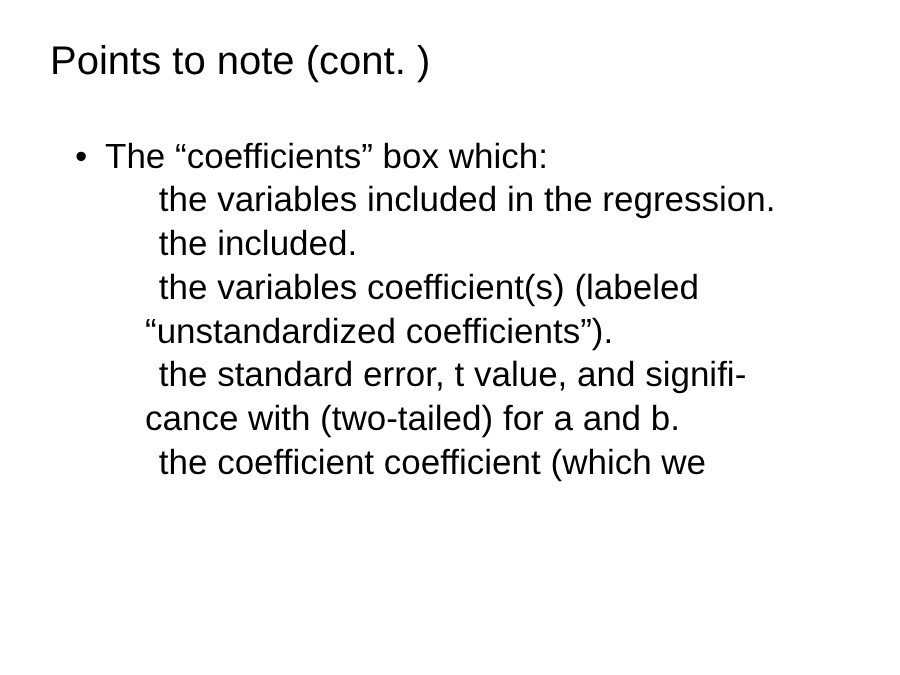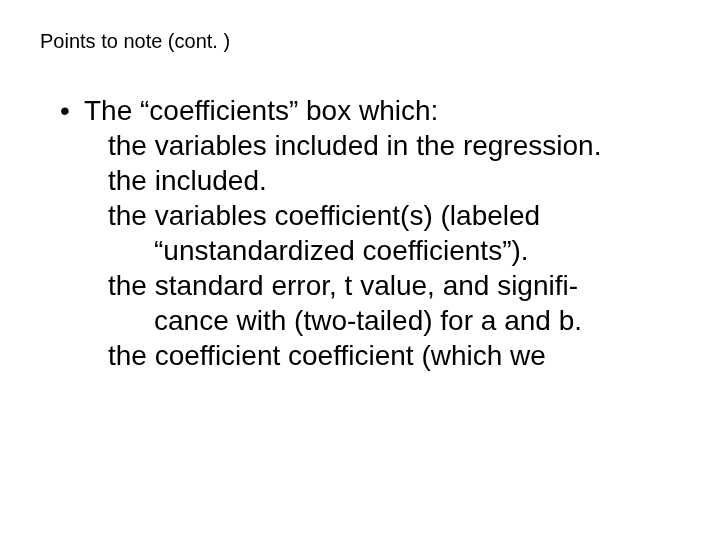--- a/index.html
+++ b/index.html
@@ -11,42 +11,42 @@
     font-family: Arial, Helvetica, sans-serif;
     color: #000000;
   }
   .slide {
     box-sizing: border-box;
     width: 720px;
     height: 540px;
     padding: 30px 40px 40px 40px;
   }
   .title {
-    font-size: 20px;
+    font-size: 32px;
     font-weight: normal;
     margin: 0 0 40px 0;
   }
   .body {
     font-size: 28px;
     line-height: 1.25;
   }
   .bullet-row {
     display: flex;
     align-items: flex-start;
     margin-left: 20px;
   }
   .bullet-dot {
     width: 24px;
     flex: 0 0 24px;
   }
   .sub {
-    margin-left: 68px;
+    margin-left: 87px;
   }
   .cont {
-    margin-left: 114px;
+    margin-left: 76px;
   }
 </style>
 </head>
 <body>
 
 <div class="slide">
 
   <h1 class="title">Points to note (cont. )</h1>
 
   <div class="body">

